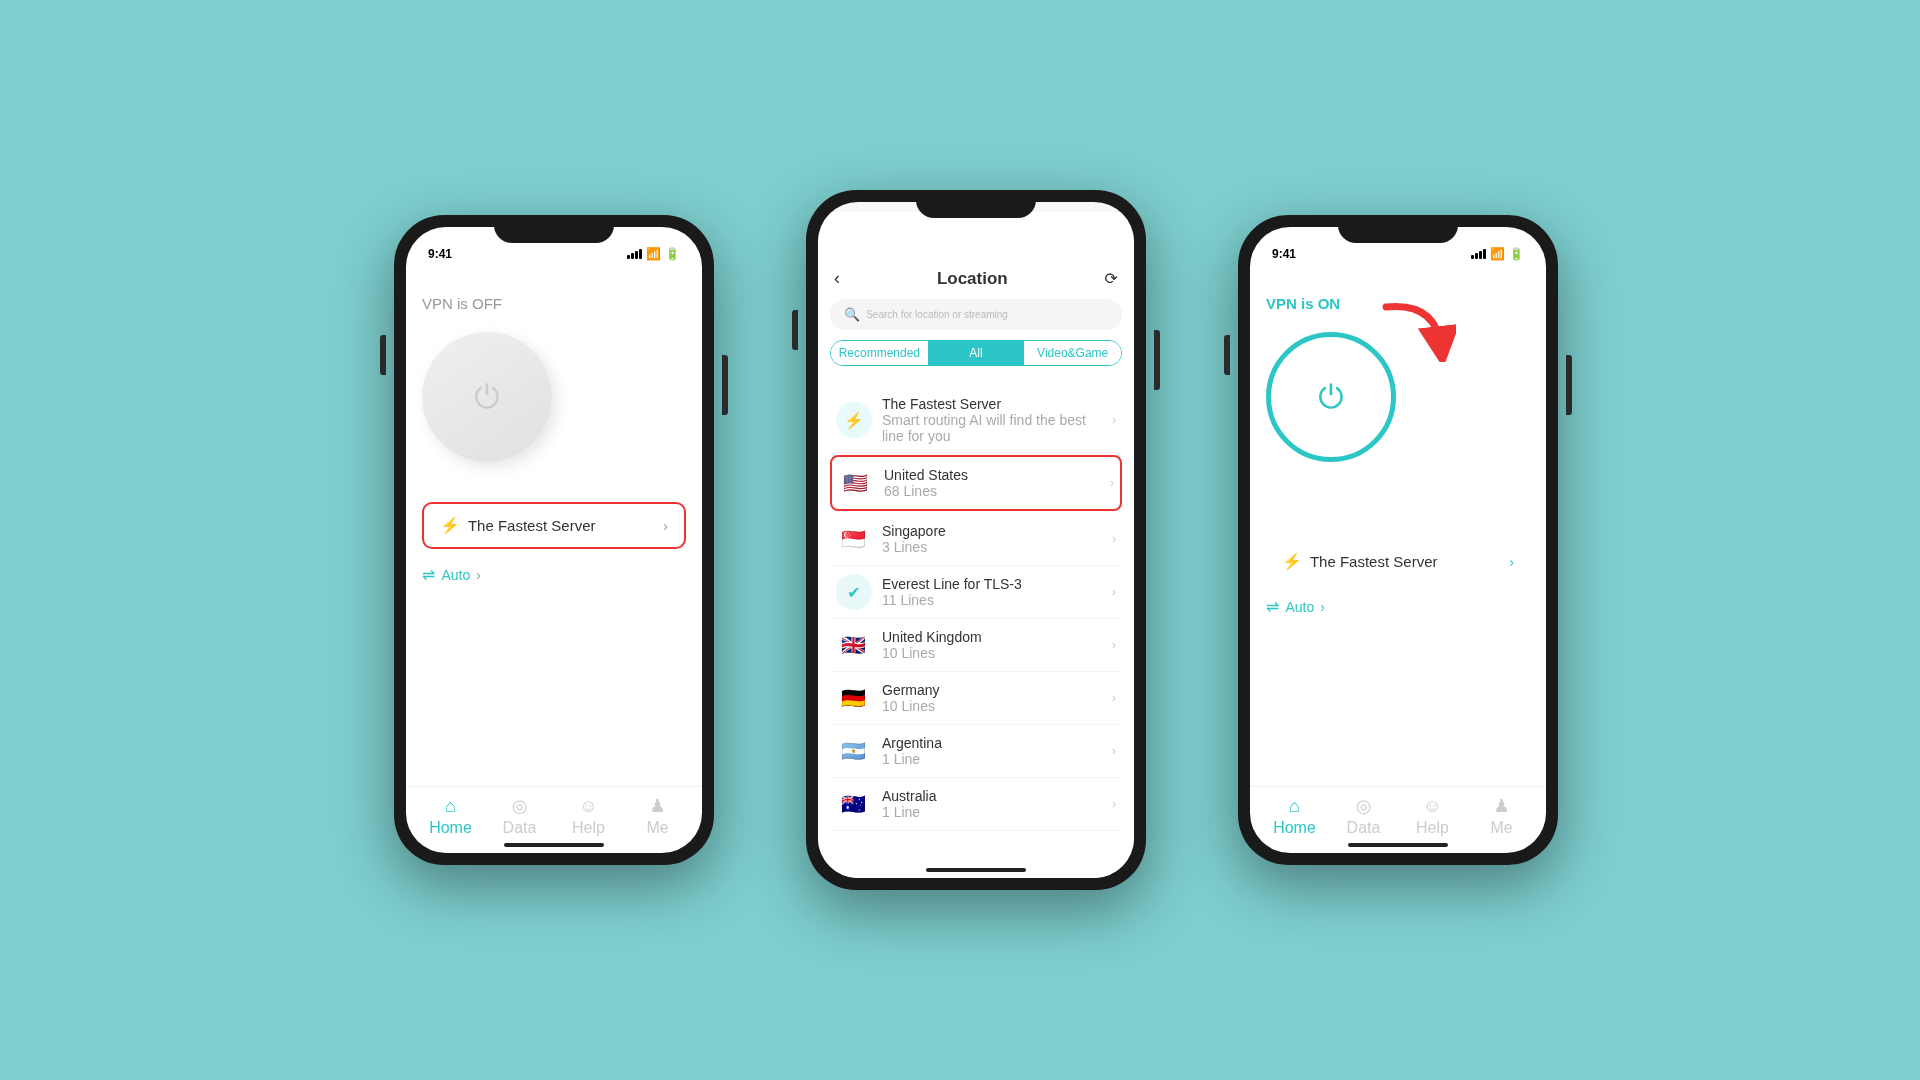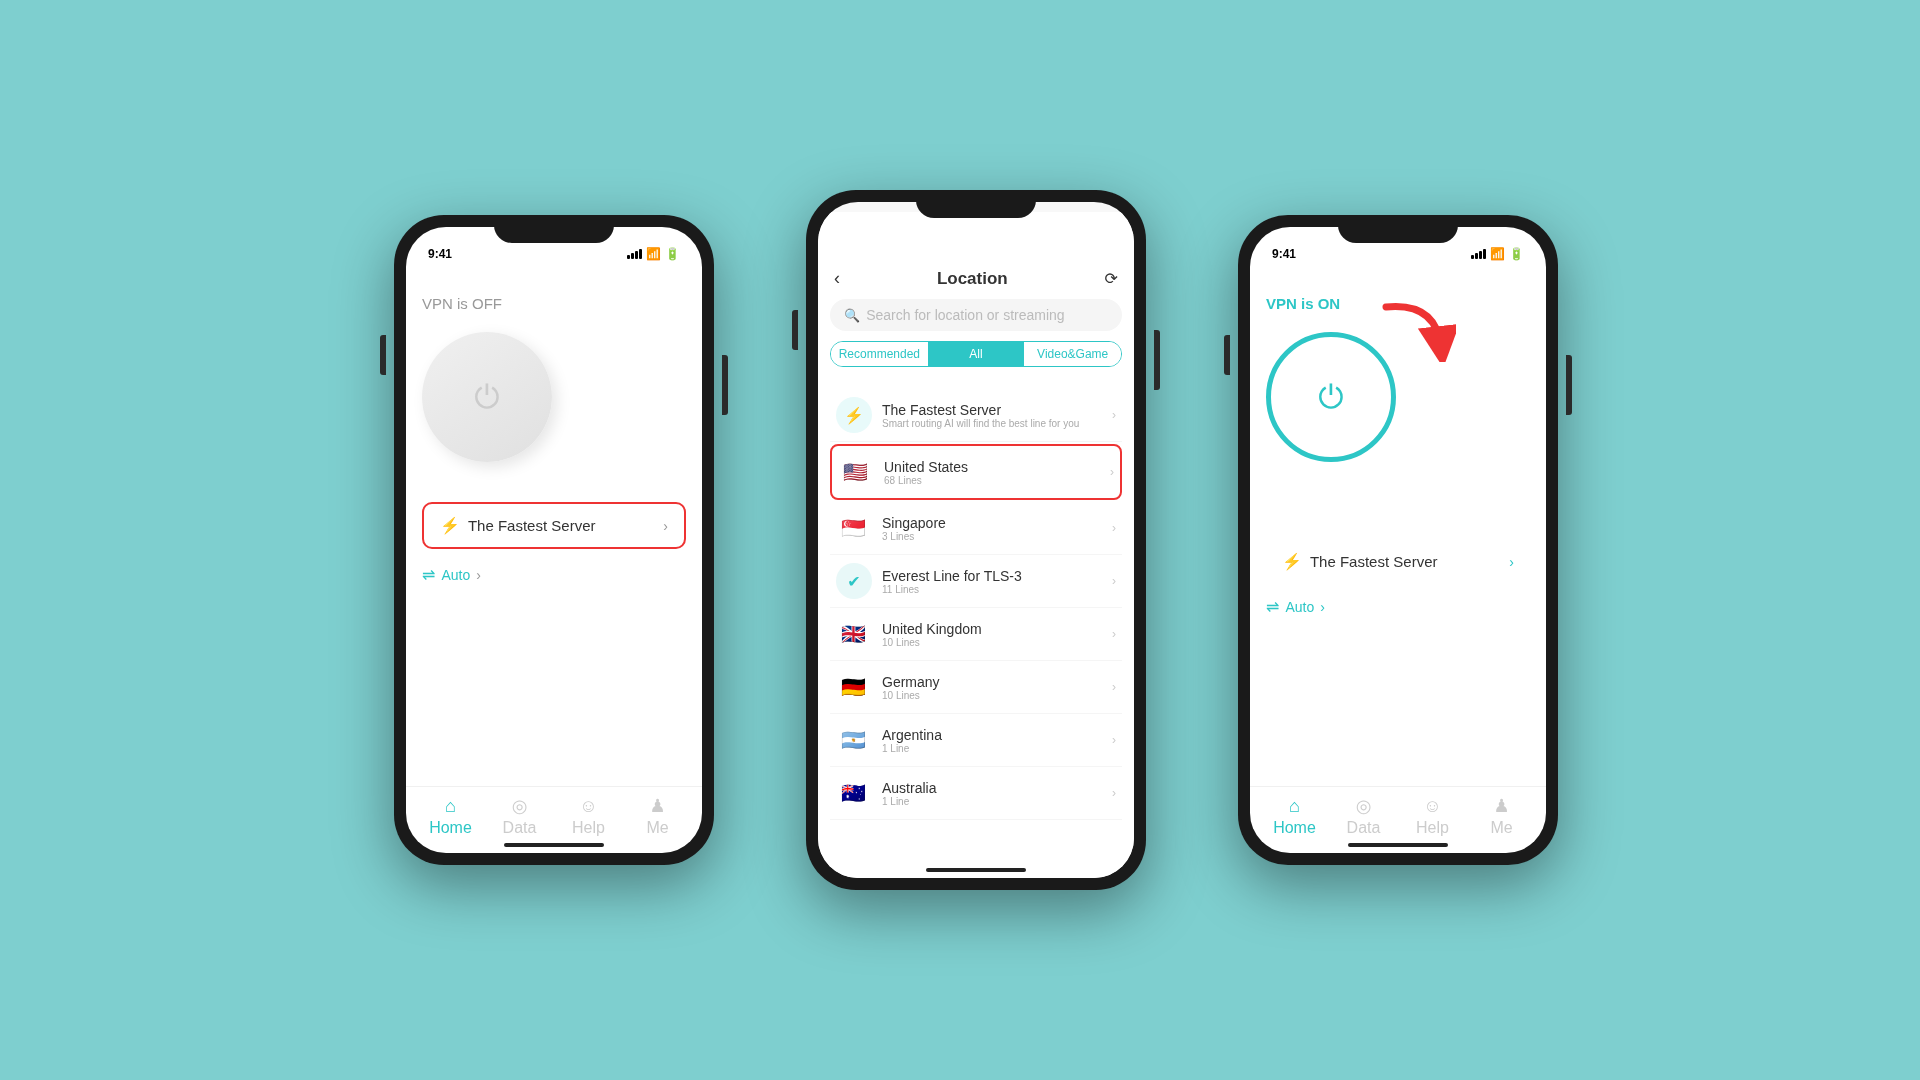--- a/index.html
+++ b/index.html
@@ -245,21 +245,21 @@
       display: flex;
       align-items: center;
       gap: 6px;
     }
     .search-icon {
       color: #aaa;
       font-size: 13px;
     }
     .search-text {
       color: #bbb;
-      font-size: 14px;
+      font-size: 10px;
     }
 
     .tabs {
       display: flex;
       gap: 0;
       border: 1.5px solid #2dc6c6;
       border-radius: 20px;
       overflow: hidden;
       margin-bottom: 12px;
       width: 100%;
@@ -317,21 +317,21 @@
     }
     .loc-info {
       flex: 1;
     }
     .loc-name {
       font-size: 14px;
       font-weight: 500;
       color: #333;
     }
     .loc-lines {
-      font-size: 10px;
+      font-size: 14px;
       color: #aaa;
     }
     .loc-chevron {
       color: #ccc;
       font-size: 12px;
     }
     .fastest-icon {
       width: 36px;
       height: 36px;
       border-radius: 50%;

